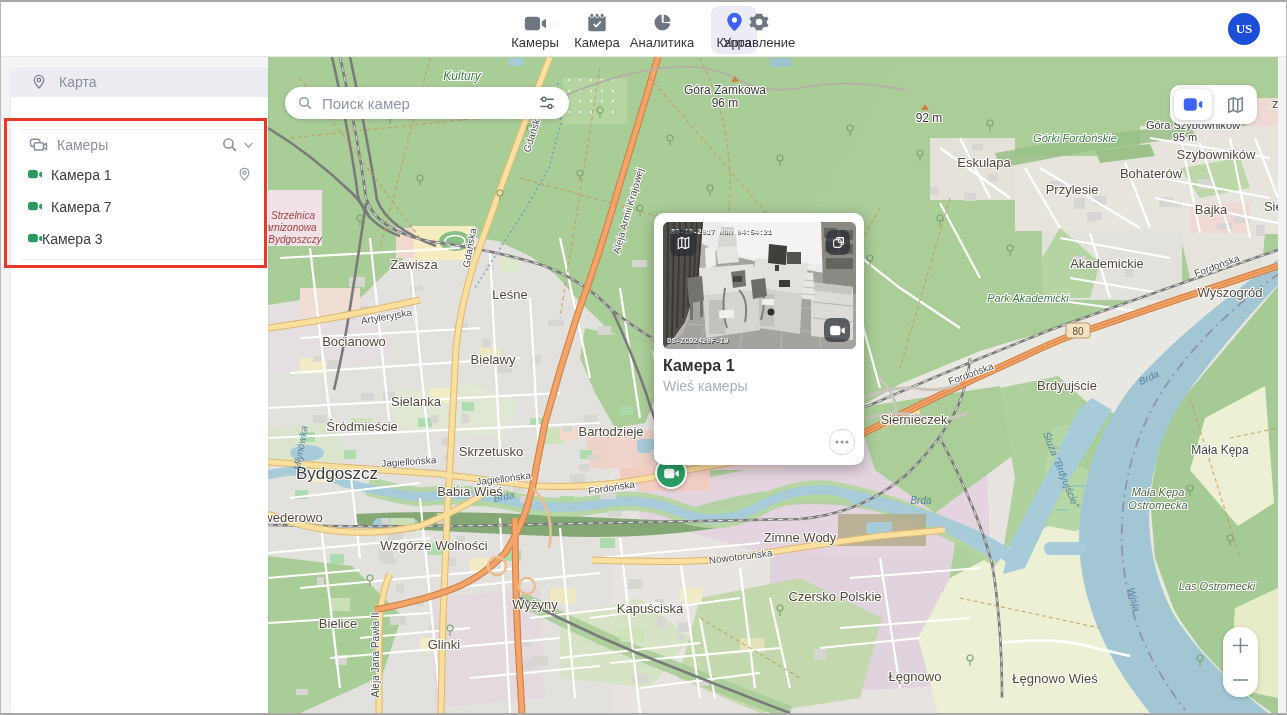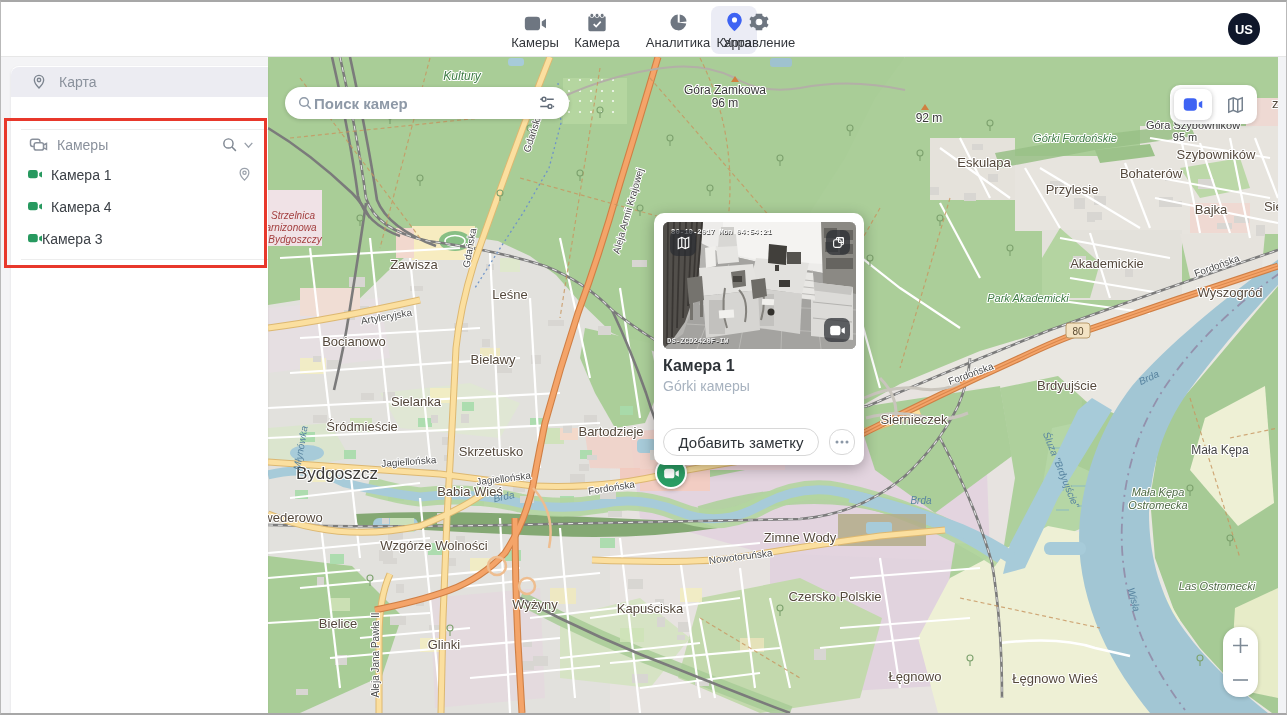--- a/index.html
+++ b/index.html
@@ -4,35 +4,35 @@
 <style>
 * { margin:0; padding:0; box-sizing:border-box; }
 html,body { width:1287px; height:715px; overflow:hidden; font-family:"Liberation Sans",sans-serif; background:#fff; }
 #frame { position:absolute; inset:0; border-top:2px solid #a7a7a7; border-bottom:2px solid #a7a7a7; border-left:1px solid #b9b9b9; border-right:1px solid #b9b9b9; z-index:50; pointer-events:none; }
 
 #nav { position:absolute; left:1px; top:2px; width:1285px; height:55px; background:#fff; border-bottom:1px solid #e7e7e7; z-index:10; }
 .navitem { position:absolute; top:4px; height:48px; text-align:center; }
 .navitem .ic { height:26px; display:flex; align-items:flex-end; justify-content:center; }
 .navitem .lb { font-size:13px; color:#33363b; margin-top:3px; }
 .navsel { background:#ebecf5; border-radius:8px; }
-#avatar { position:absolute; left:1228px; top:13px; width:32px; height:32px; border-radius:50%; background:#0f172a; color:#fff; font-size:13px; font-weight:bold; display:flex; align-items:center; justify-content:center; z-index:11; }
+#avatar { position:absolute; left:1228px; top:13px; width:32px; height:32px; border-radius:50%; background:#1d4ed8; color:#fff; font-size:13px; font-weight:bold; display:flex; align-items:center; justify-content:center; z-index:11;font-family:Liberation Serif, serif; }
 
 #sbbg { position:absolute; left:1px; top:57px; width:267px; height:656px; background:#f4f4f6; z-index:5; }
 #sbpanel { position:absolute; left:10px; top:9px; width:257px; height:647px; background:#fff; border-radius:8px 0 0 0; box-shadow:0 1px 3px rgba(0,0,0,0.08); }
 .srow { position:absolute; left:0; width:257px; height:31px; display:flex; align-items:center; }
 .srow .txt { font-size:14px; color:#8a919c; }
 .camtxt { font-size:14px; color:#3c4147; }
 #redbox { position:absolute; left:3px; top:61px; width:263px; height:150px; border:3px solid #e8382b; z-index:8; }
 .sep { position:absolute; left:10px; width:247px; height:1px; background:#ededed; }
 
 #map { position:absolute; left:268px; top:57px; width:1010px; height:656px; overflow:hidden; z-index:1; }
 #rstrip { position:absolute; left:1278px; top:57px; width:8px; height:656px; background:#f2f3f5; z-index:4; }
 
 #search { position:absolute; left:285px; top:87px; width:284px; height:32px; background:#fff; border-radius:16px; box-shadow:0 1px 4px rgba(0,0,0,0.18); z-index:12; display:flex; align-items:center; }
-#search .ph { font-size:15px; color:#8e99a7; margin-left:1px;font-weight:bold; }
+#search .ph { font-size:15px; color:#8e99a7; margin-left:9px; }
 #mapbtns { position:absolute; left:1170px; top:85px; width:87px; height:39px; background:#fff; border-radius:10px; box-shadow:0 1px 4px rgba(0,0,0,0.15); z-index:12; }
 #mapbtns .b1 { position:absolute; left:4px; top:4px; width:38px; height:31px; background:#fff; border-radius:8px; box-shadow:0 1px 5px rgba(0,0,0,0.25); display:flex; align-items:center; justify-content:center; }
 #mapbtns .b2 { position:absolute; left:48px; top:4px; width:34px; height:31px; display:flex; align-items:center; justify-content:center; }
 #popup { position:absolute; left:654px; top:197px; width:210px; height:252px; background:#fff; border-radius:10px; box-shadow:0 3px 14px rgba(0,0,0,0.3); z-index:13;margin-top:16px; }
 #thumb { position:absolute; left:9px; top:9px; width:193px; height:127px; border-radius:6px; overflow:hidden; background:#777; }
 #ptitle { position:absolute; left:9px; top:144px; font-size:16px; font-weight:bold; color:#2e3338; }
 #psub { position:absolute; left:9px; top:165px; font-size:14px; color:#a7b2bf; }
 #pbtn { position:absolute; left:9px; top:215px; width:156px; height:28px; border:1px solid #d8d8d8; border-radius:14px; display:flex; align-items:center; justify-content:center; font-size:15px; color:#2e3338; background:#fff; }
 #pdots { position:absolute; left:175px; top:216px; width:26px; height:26px; border:1px solid #d8d8d8; border-radius:12px; display:flex; align-items:center; justify-content:center; background:#fff; }
 #marker { position:absolute; left:655px; top:457px; width:32px; height:32px; border-radius:50%; background:#2a9d64; border:2px solid #fff; box-shadow:0 1px 4px rgba(0,0,0,0.3); z-index:12; display:flex; align-items:center; justify-content:center; }
@@ -567,21 +567,21 @@
       <svg width="15" height="15" viewBox="0 0 24 24" style="position:absolute; left:226px;" fill="none" stroke="#9aa1ab" stroke-width="2">
           <path d="M12 21s-7-7.1-7-12a7 7 0 0 1 14 0c0 4.9-7 12-7 12z"></path>
           <circle cx="12" cy="9" r="2.6"></circle>
         </svg>
     </div>
     <div class="srow" style="top:125px;">
       <svg width="14" height="11" viewBox="0 0 20 15" style="margin-left:17px">
           <rect x="0" y="1" width="14" height="12" rx="3.5" fill="#27995f"></rect>
           <path d="M16 5.5l4-2.2v8.4l-4-2.2z" fill="#27995f"></path>
         </svg>
-      <span class="camtxt" style="margin-left:9px">Камера 4</span>
+      <span class="camtxt" style="margin-left:9px">Камера 7</span>
     </div>
     <div class="srow" style="top:157px;">
       <svg width="14" height="11" viewBox="0 0 20 15" style="margin-left:17px">
           <rect x="0" y="1" width="14" height="12" rx="3.5" fill="#27995f"></rect>
           <path d="M16 5.5l4-2.2v8.4l-4-2.2z" fill="#27995f"></path>
         </svg>
       <span class="camtxt" style="">Камера 3</span>
     </div>
     <div class="sep" style="top:193px;"></div>
   </div>
@@ -602,21 +602,21 @@
         <svg width="20" height="19" viewBox="0 0 24 23">
           <path d="M3 4h18a1.5 1.5 0 0 1 1.5 1.5V20a2 2 0 0 1-2 2H3.5a2 2 0 0 1-2-2V5.5A1.5 1.5 0 0 1 3 4z" fill="#6e7681"></path>
           <rect x="3.5" y="0.5" width="4.5" height="5" rx="2" fill="#6e7681" stroke="#fff" stroke-width="1"></rect>
           <rect x="9.8" y="0.5" width="4.5" height="5" rx="2" fill="#6e7681" stroke="#fff" stroke-width="1"></rect>
           <rect x="16" y="0.5" width="4.5" height="5" rx="2" fill="#6e7681" stroke="#fff" stroke-width="1"></rect>
           <path d="M8 13.5l3 3 5.5-6" fill="none" stroke="#fff" stroke-width="2"></path>
         </svg>
       </div>
     <div class="lb">Камера</div>
   </div>
-  <div class="navitem" style="left:644px; width:66px;">
+  <div class="navitem" style="left:628px; width:66px;">
     <div class="ic">
         <svg width="19" height="19" viewBox="0 0 24 24">
           <path d="M11 2A10 10 0 1 0 21.8 13.2L11 12z" fill="#6e7681"></path>
           <path d="M13.5 1.8a10 10 0 0 1 8.7 8.9l-8.7 1z" fill="#6e7681"></path>
         </svg>
       </div>
     <div class="lb">Аналитика</div>
   </div>
   <div class="navitem navsel" style="left:710px; width:46px;">
     <div class="ic">
@@ -768,22 +768,21 @@
         </svg>
   </div>
   <div style="position:absolute;left:161px;top:96px;width:26px;height:24px;background:rgba(42,44,50,0.72);border-radius:7px;display:flex;align-items:center;justify-content:center;">
     <svg width="15" height="11" viewBox="0 0 20 15">
           <rect x="0" y="1" width="14" height="13" rx="3.5" fill="#fff"></rect>
           <path d="M15.5 5.5l4.5-2.5v9l-4.5-2.5z" fill="#fff"></path>
         </svg>
   </div>
   </div>
   <div id="ptitle">Камера 1</div>
-  <div id="psub">Górki камеры</div>
-  <div id="pbtn">Добавить заметку</div>
+  <div id="psub">Wieś камеры</div>
   <div id="pdots">
       <svg width="14" height="4" viewBox="0 0 14 4">
         <circle cx="2" cy="2" r="1.5" fill="#8b97a6"></circle>
         <circle cx="7" cy="2" r="1.5" fill="#8b97a6"></circle>
         <circle cx="12" cy="2" r="1.5" fill="#8b97a6"></circle>
       </svg>
     </div>
 </div>
 <div id="marker">
     <svg width="15" height="11" viewBox="0 0 20 15">

